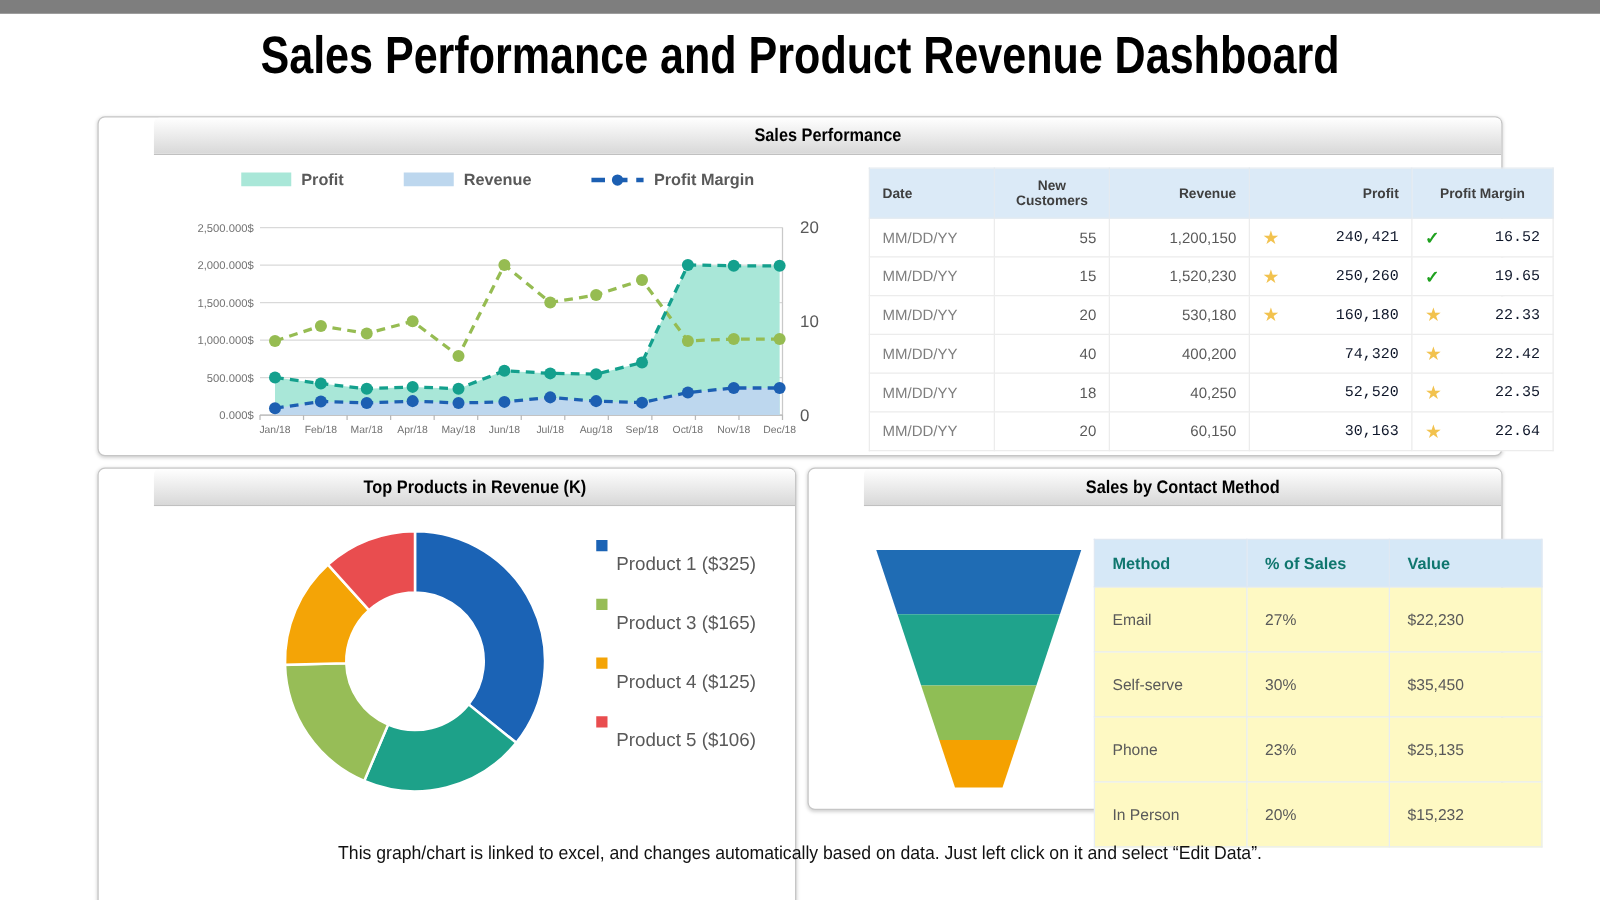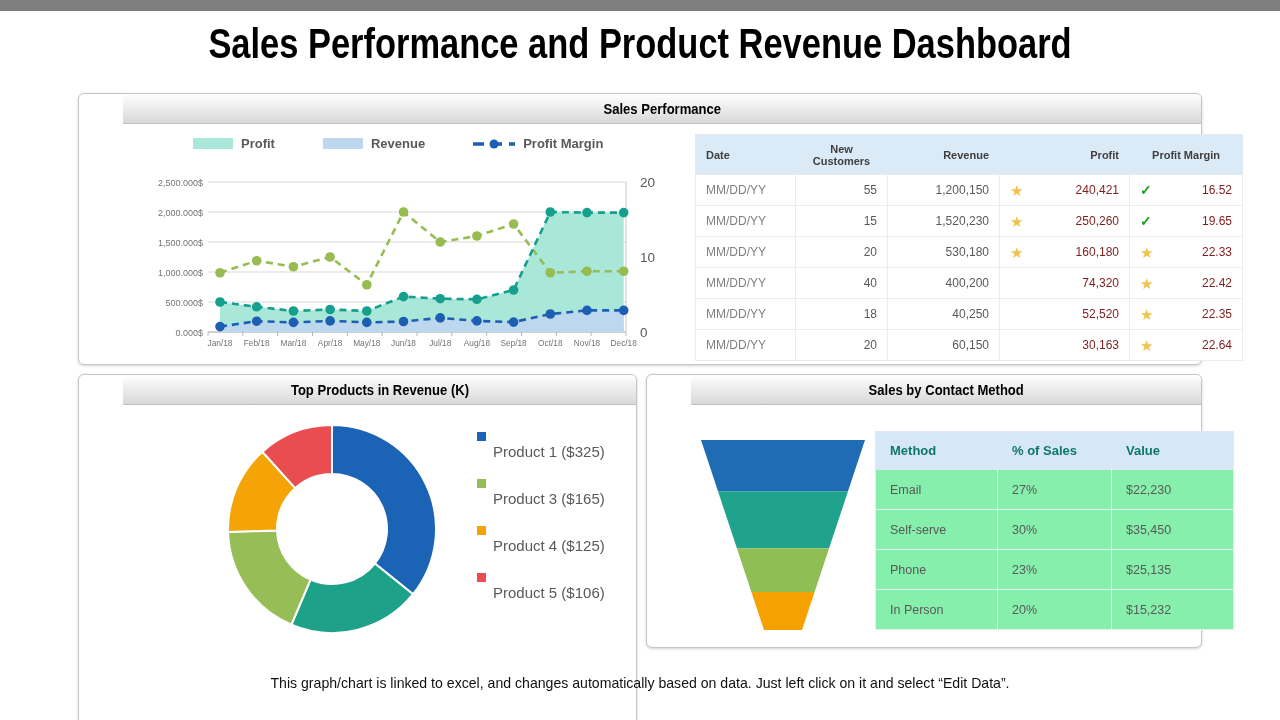--- a/index.html
+++ b/index.html
@@ -47,41 +47,41 @@
   }
   .perf-table td {
     height:31px; padding:0 10px; font-size:12px; border:1px solid #ececec;
     color:#595959; vertical-align:middle; background:#fff;
   }
   .perf-table .al { text-align:left; }
   .perf-table .ar { text-align:right; }
   .perf-table .ac { text-align:center; }
   .perf-table td.date-cell { color:#7f7f7f; }
   .icon-num { display:flex; align-items:center; justify-content:space-between; }
-  .icon-num .num { color:#7f1d1d; }
+  .icon-num .num { color:#0f172a;font-family:Liberation Mono, monospace; }
   .star-icon { color:#f2c24e; font-size:15px; line-height:1; }
   .check-icon { color:#1fa11f; font-size:14px; font-weight:bold; line-height:1; }
 
   
   #donut-wrap { position:absolute; left:99px; top:14px; width:220px; height:220px; }
   .donut-legend { position:absolute; left:354px; top:8px; }
   .donut-legend .item { height:47px; display:flex; align-items:center; }
   .donut-legend .bullet { width:9px; height:9px; margin-right:7px; flex:0 0 auto; }
   .donut-legend .label { font-size:15px; color:#595959;margin-top:29px; }
 
   
   #funnel-wrap { position:absolute; left:8px; top:34px; width:168px; height:192px; }
   .contact-table { position:absolute; left:184px; top:26px; width:358px; border-collapse:collapse; table-layout:fixed; }
   .contact-table th {
     background:#d6e8f7; color:#0f766e; font-size:13px; font-weight:bold; text-align:left;
     height:38px; padding:0 14px; border:1px solid #dfe8f2;
   }
   .contact-table td {
-    height:40px; padding:0 14px; font-size:12.5px; color:#595959; text-align:left;
-    border:1px solid #e7edf4; background:#86efac;
+    height:52px; padding:0 14px; font-size:12.5px; color:#595959; text-align:left;
+    border:1px solid #e7edf4; background:#fef9c3;
   }
 
   .footer-note {
     position:absolute; top:674px; left:0; width:1280px; text-align:center;
     font-size:15px; color:#111; transform:scaleX(0.94); white-space:nowrap;
   }
 </style>
 </head>
 <body>
 

